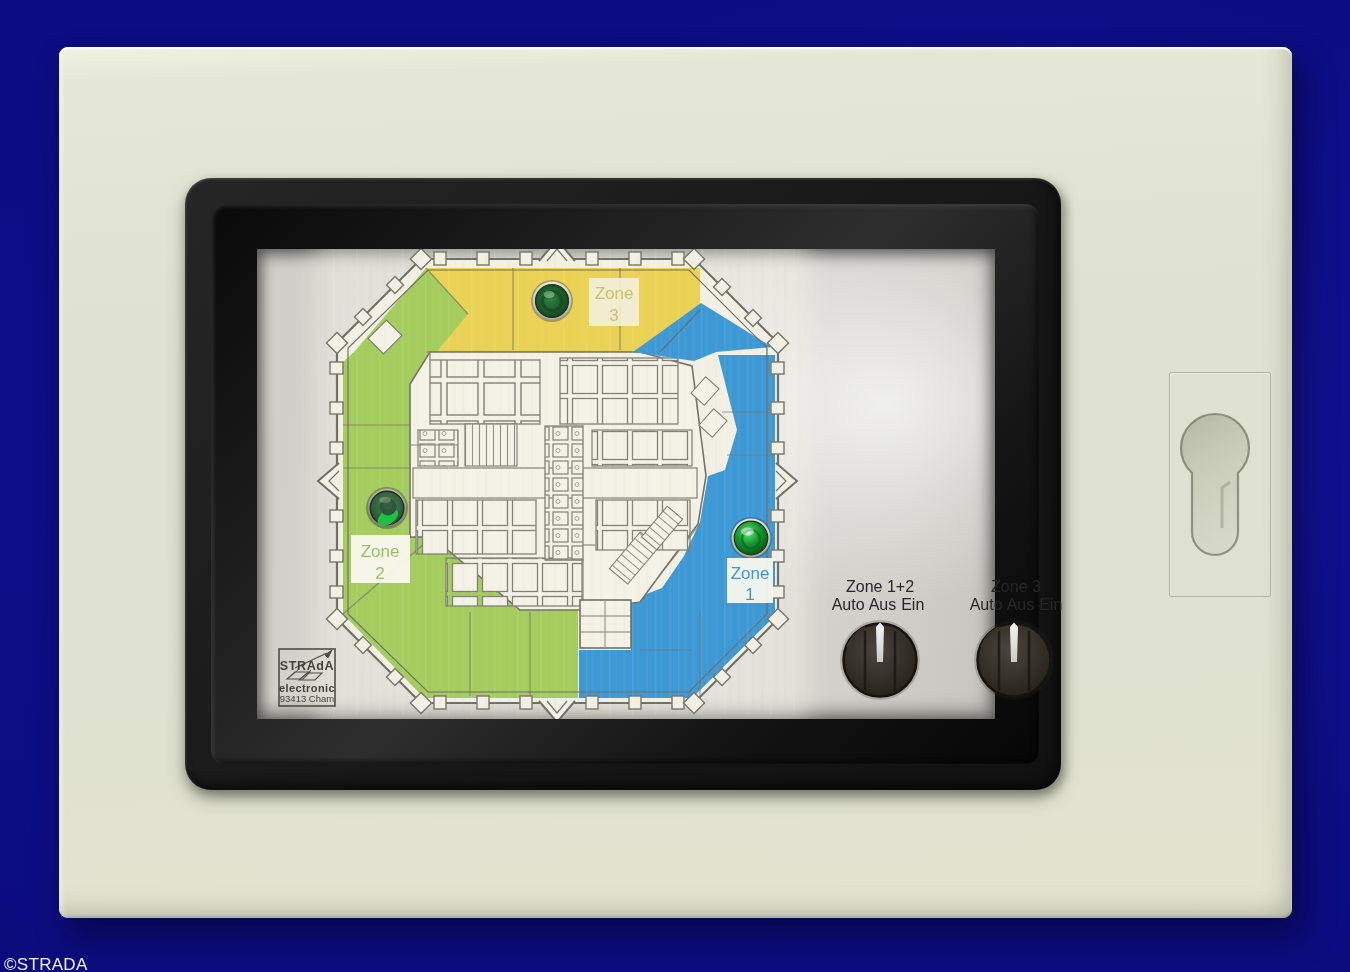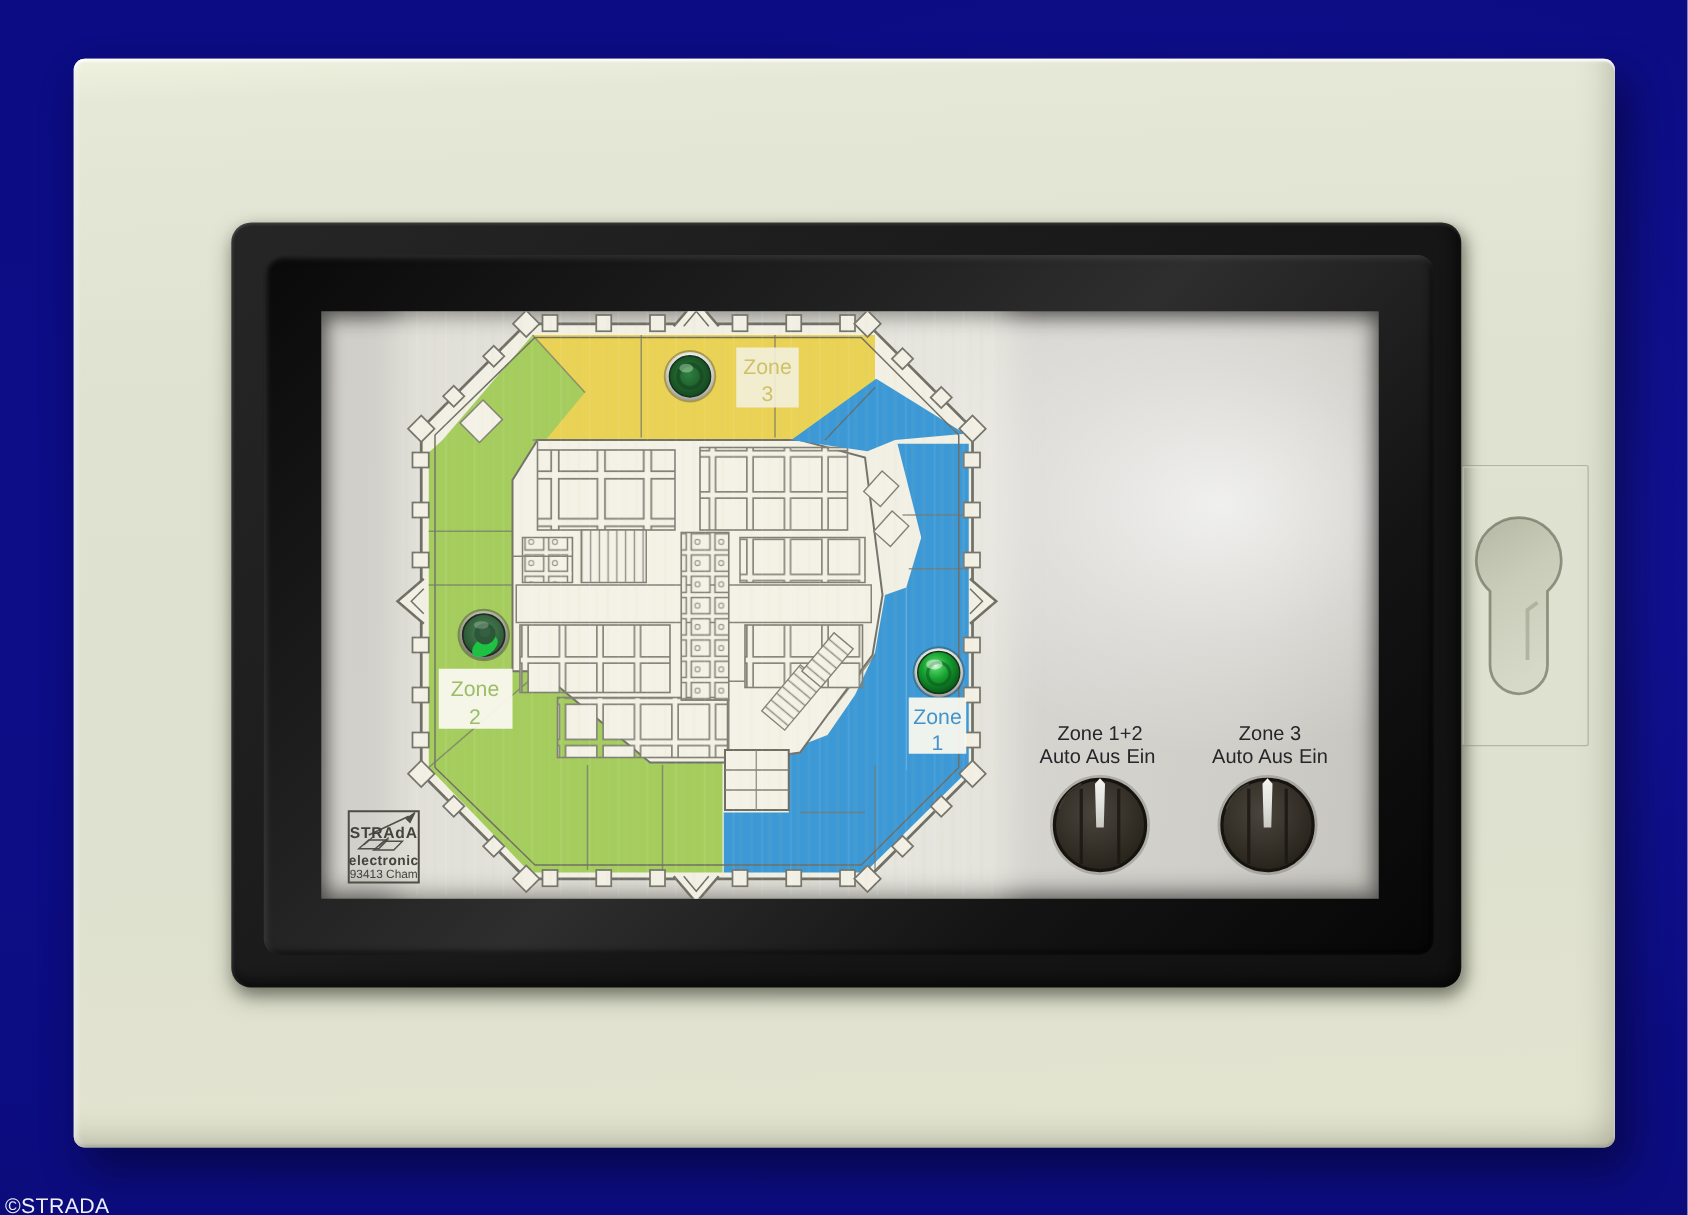--- a/index.html
+++ b/index.html
@@ -8,21 +8,21 @@
        background:
          radial-gradient(ellipse 650px 480px at 73% 44%, rgba(45,45,215,.4) 0%, rgba(30,30,175,.18) 55%, rgba(0,0,0,0) 100%),
          radial-gradient(ellipse 120% 130% at 52% 45%, rgba(0,0,0,0) 55%, rgba(2,2,40,.5) 100%),
          linear-gradient(180deg,#0c0c84 0%,#0d0d88 50%,#0c0c80 100%);}
   .shadowblob{position:absolute;left:59px;top:47px;width:1233px;height:871px;border-radius:12px;
        box-shadow:10px 18px 32px 2px rgba(0,0,15,.42);}
   .panel{position:absolute;left:59px;top:47px;width:1233px;height:871px;border-radius:9px;
        background:linear-gradient(178deg,#f0f2e0 0%,#e5e8d6 4%,#dfe2d0 30%,#dee1cf 70%,#e3e4d0 100%);
        box-shadow:inset 0 2px 2px rgba(255,255,255,.9), inset 3px 0 4px rgba(255,255,255,.45),
                   inset -14px -16px 26px -12px rgba(88,92,70,.38), inset 0 -2px 2px rgba(120,124,100,.45);}
-  .frame{position:absolute;left:185px;top:178px;width:984px;height:612px;border-radius:16px;
+  .frame{position:absolute;left:185px;top:178px;width:876px;height:612px;border-radius:26px;
        background:linear-gradient(135deg,#262626 0%,#1c1c1c 35%,#151515 65%,#111 100%);
        box-shadow:0 8px 16px rgba(70,72,58,.5), 4px 4px 10px rgba(70,72,58,.4),
                   inset 0 2px 2px rgba(255,255,255,.10), inset 2px 0 2px rgba(255,255,255,.07),
                   inset 0 -14px 10px -8px rgba(0,0,0,.55), inset -14px 0 10px -8px rgba(0,0,0,.45);}
   .bevel{position:absolute;left:26px;top:26px;right:22px;bottom:26px;border-radius:13px;
        background:linear-gradient(135deg,#090909 0%,#222 35%,#2e2e2e 50%,#141414 75%,#060606 100%);
        box-shadow:inset 2px 2px 5px rgba(160,160,160,.25), inset -2px -2px 6px rgba(0,0,0,.8);}
   .plate{position:absolute;left:72px;top:71px;right:66px;bottom:71px;
        background:
          radial-gradient(ellipse 260px 200px at 85% 33%, rgba(255,255,255,.68) 0%, rgba(255,255,255,.26) 55%, rgba(255,255,255,0) 100%),

